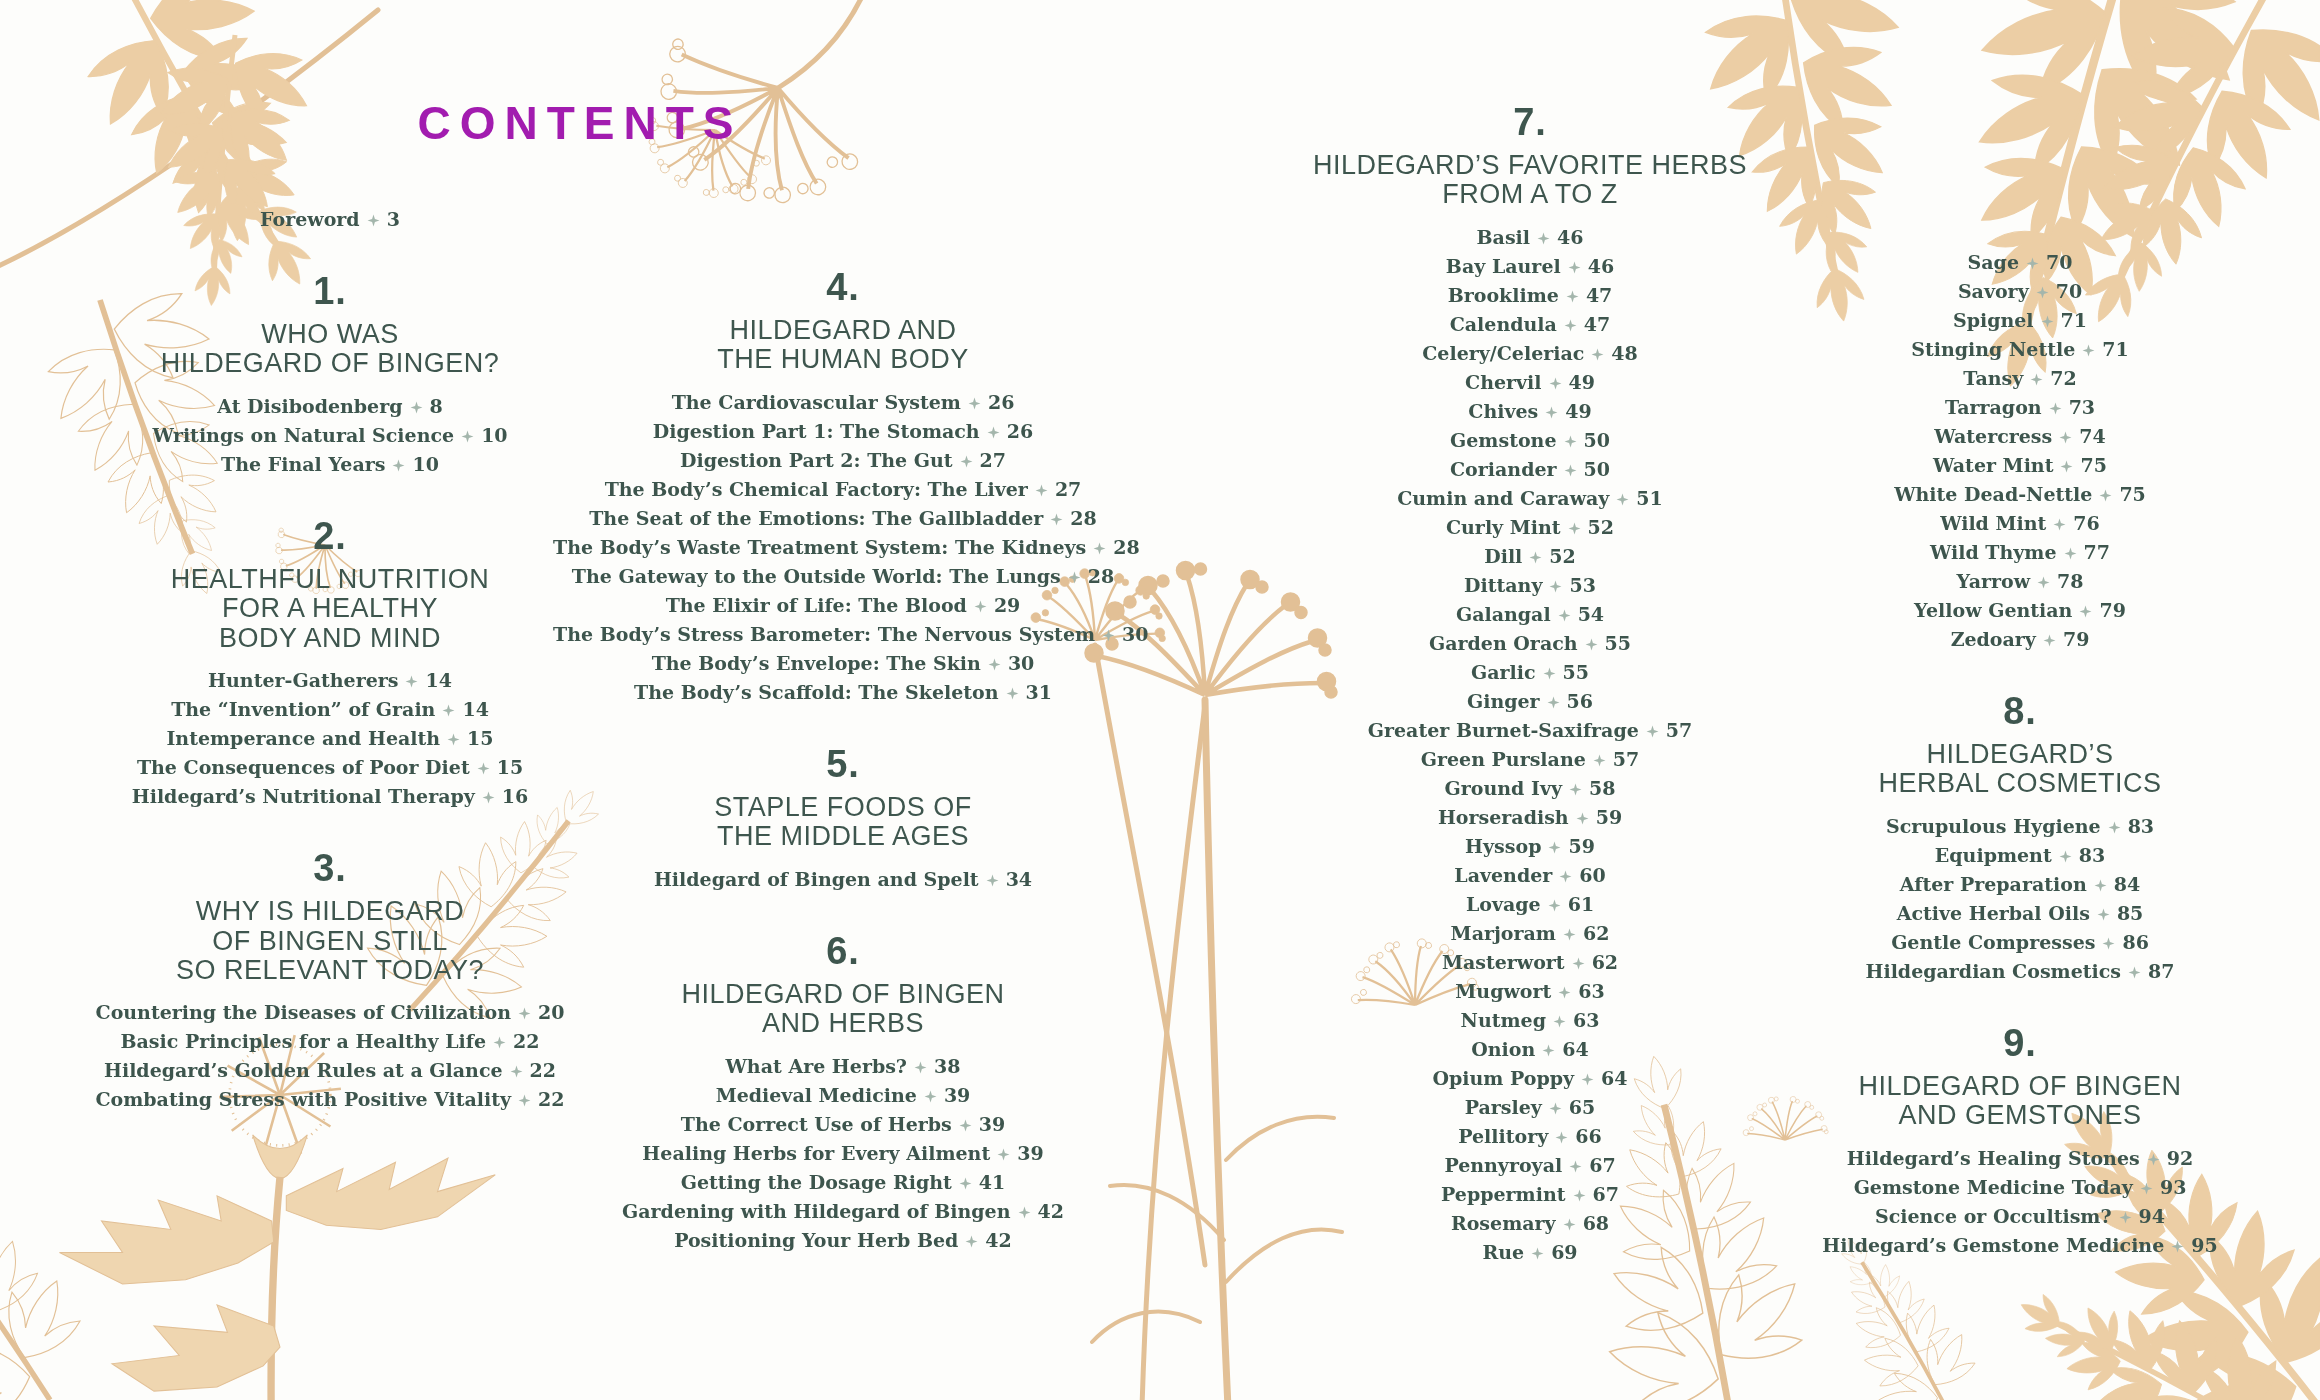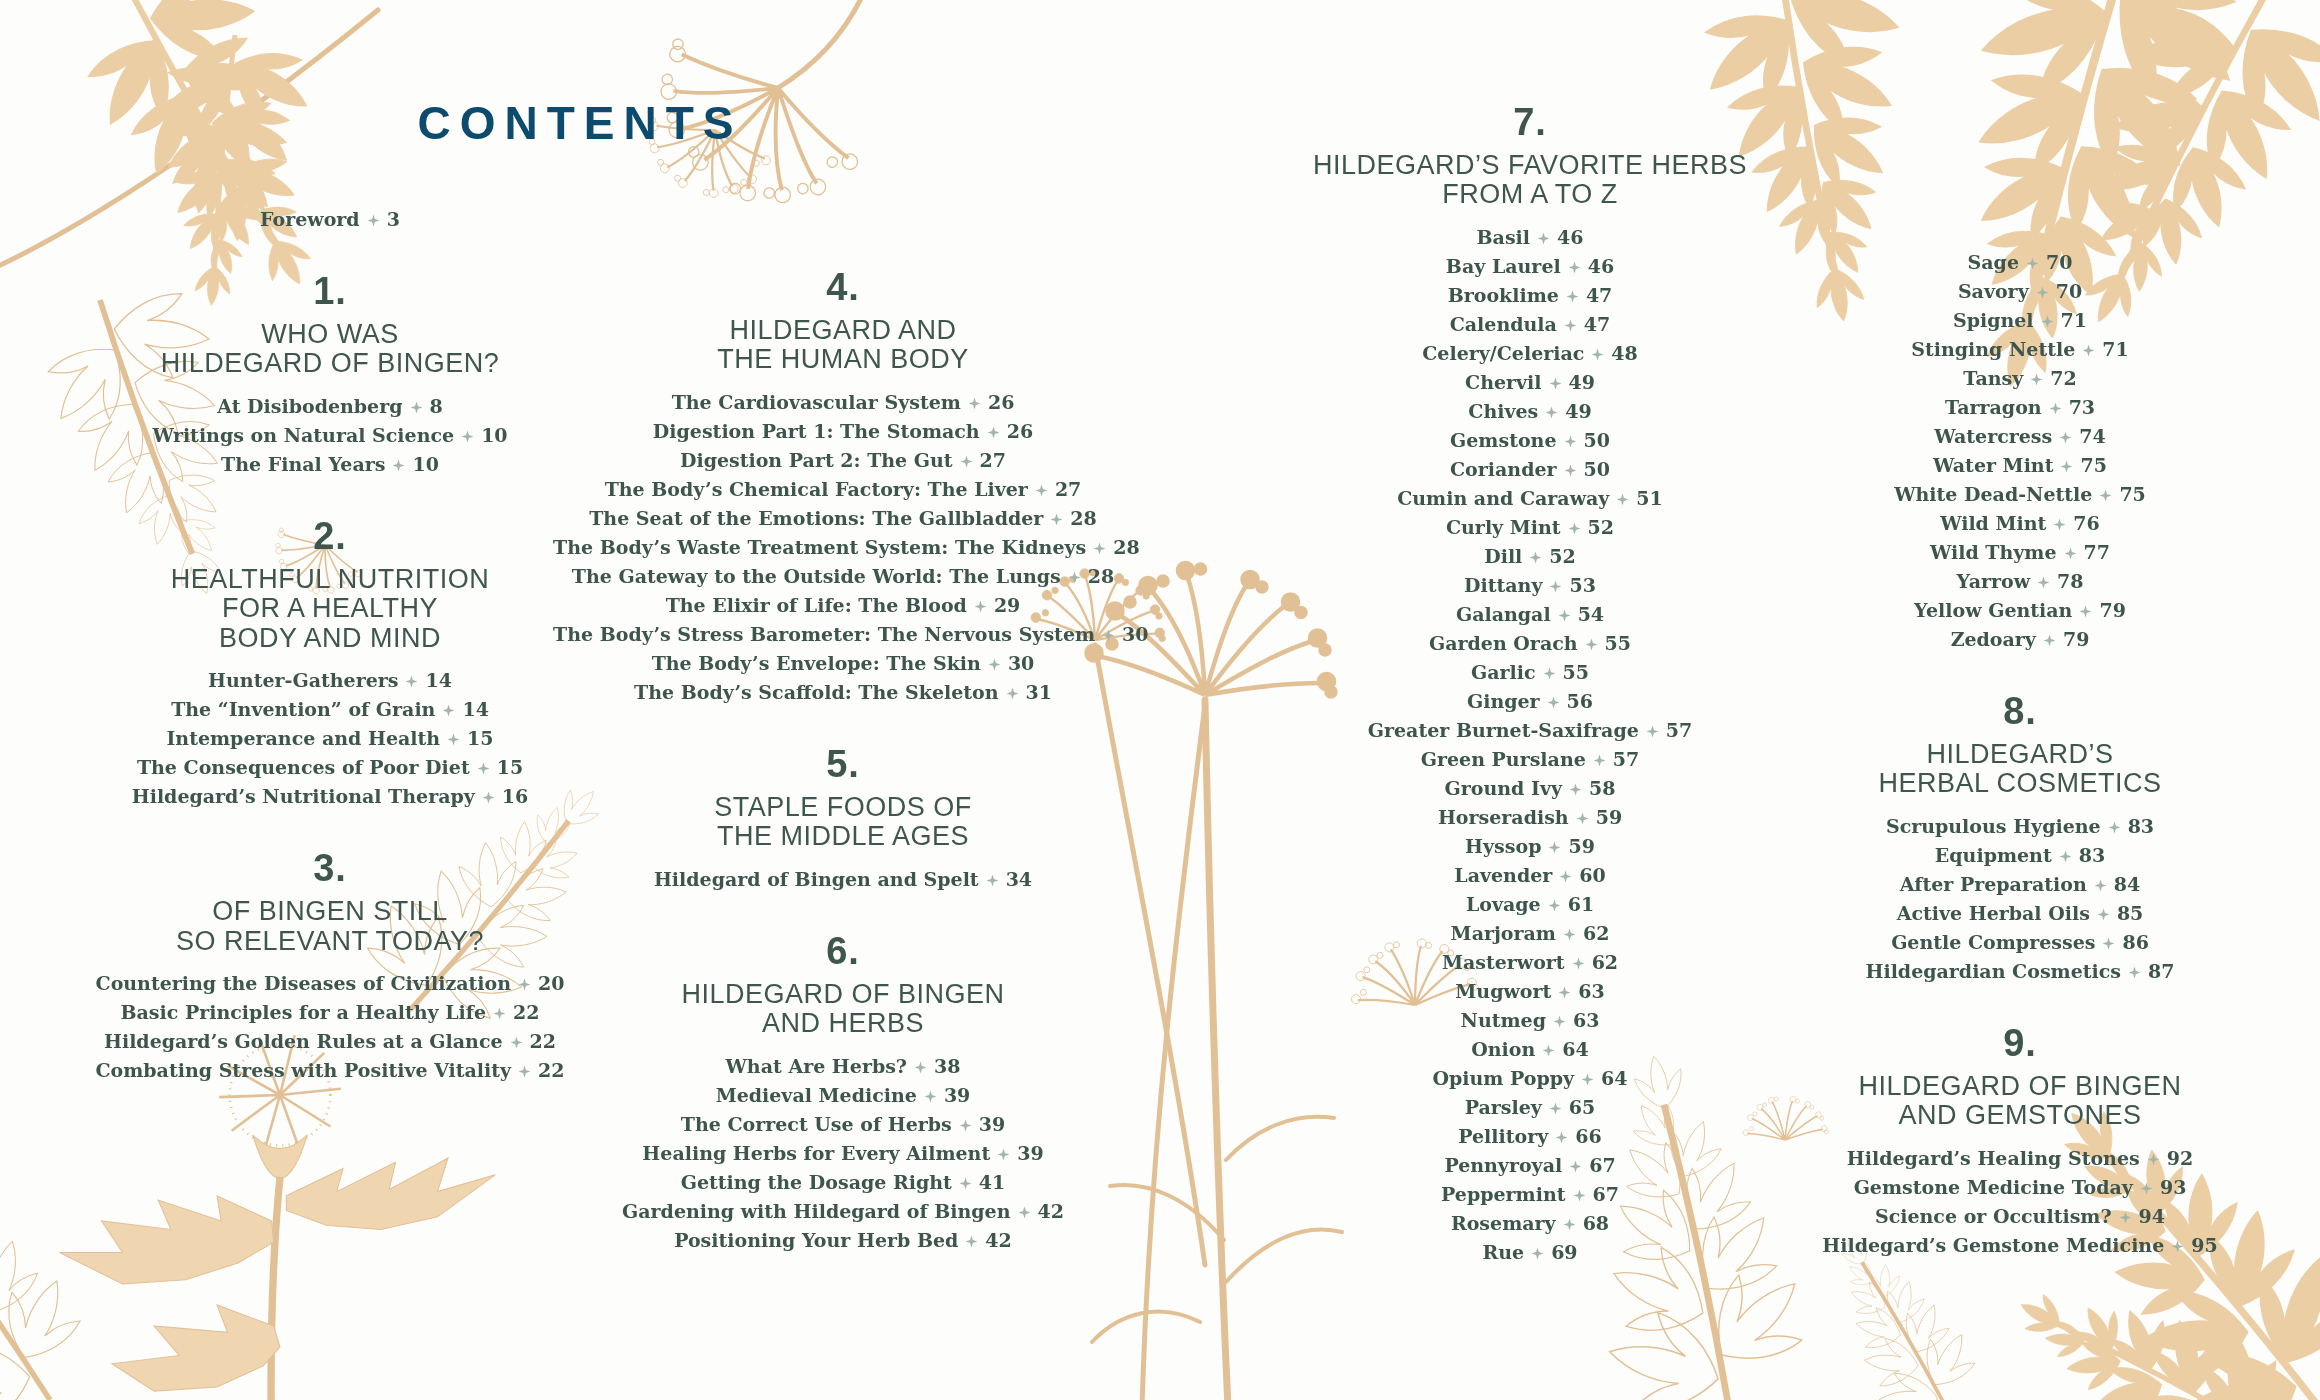--- a/index.html
+++ b/index.html
@@ -12,21 +12,21 @@
   .deco svg{overflow:visible;display:block;}
   .solid{fill:#ecceA5;stroke:#ecceA5;}
   .outline{fill:none;stroke:#e2c096;}
   .line{stroke:#e2c096;fill:#efd6b0;}
   .line2{stroke:#e2c096;fill:#e2c096;}
   .stemline{stroke:#e2c096;fill:none;stroke-linecap:round;}
   
   .contents-title{
     position:absolute;left:0;top:96px;width:1160px;z-index:2;
     text-align:center;font-size:46px;font-weight:bold;letter-spacing:9px;
-    color:#0c4a6e;
+    color:#a21caf;
   }
   .col{
     position:absolute;z-index:2;display:flex;flex-direction:column;
     align-items:center;text-align:center;
   }
   .col-a{left:30px;top:205px;width:600px;}
   .col-b{left:553px;top:268px;width:580px;}
   .col-c{left:1240px;top:103px;width:580px;}
   .col-d{left:1730px;top:248px;width:580px;}
   .toc-section{width:100%;}
@@ -231,20 +231,21 @@
               <path d="M12 1 L14.6 9.4 L23 12 L14.6 14.6 L12 23 L9.4 14.6 L1 12 L9.4 9.4 Z"></path>
             </svg></span><span>15</span></li>
         <li class="entry"><span>Hildegard’s Nutritional Therapy</span><span class="sep"><svg viewBox="0 0 24 24">
               <path d="M12 1 L14.6 9.4 L23 12 L14.6 14.6 L12 23 L9.4 14.6 L1 12 L9.4 9.4 Z"></path>
             </svg></span><span>16</span></li>
       </ul>
     </section>
     <section class="toc-section">
       <div class="sec-num">3.</div>
       <h2 class="sec-heading">
+        <div>WHY IS HILDEGARD</div>
         <div>OF BINGEN STILL</div>
         <div>SO RELEVANT TODAY?</div>
       </h2>
       <ul class="entries">
         <li class="entry"><span>Countering the Diseases of Civilization</span><span class="sep"><svg viewBox="0 0 24 24">
               <path d="M12 1 L14.6 9.4 L23 12 L14.6 14.6 L12 23 L9.4 14.6 L1 12 L9.4 9.4 Z"></path>
             </svg></span><span>20</span></li>
         <li class="entry"><span>Basic Principles for a Healthy Life</span><span class="sep"><svg viewBox="0 0 24 24">
               <path d="M12 1 L14.6 9.4 L23 12 L14.6 14.6 L12 23 L9.4 14.6 L1 12 L9.4 9.4 Z"></path>
             </svg></span><span>22</span></li>

